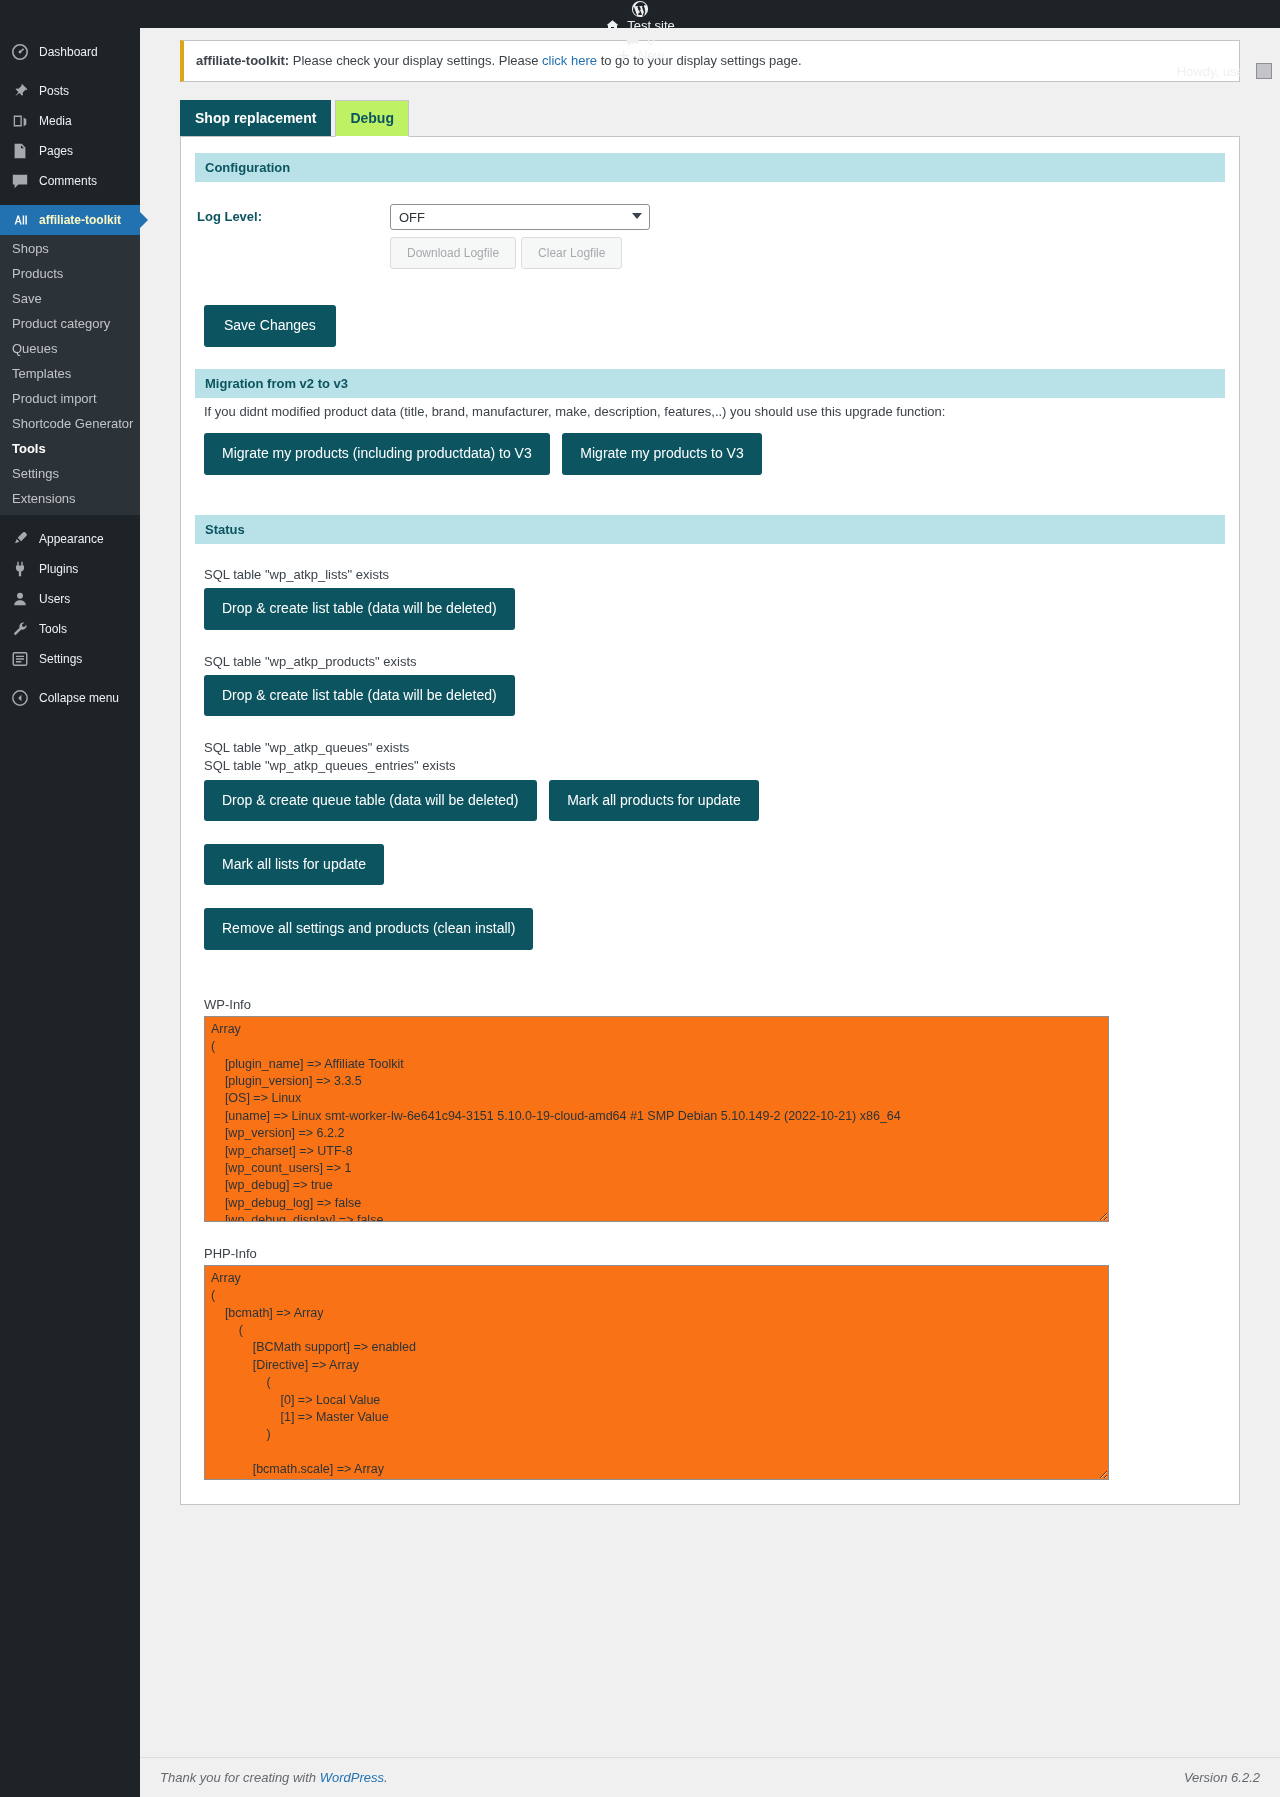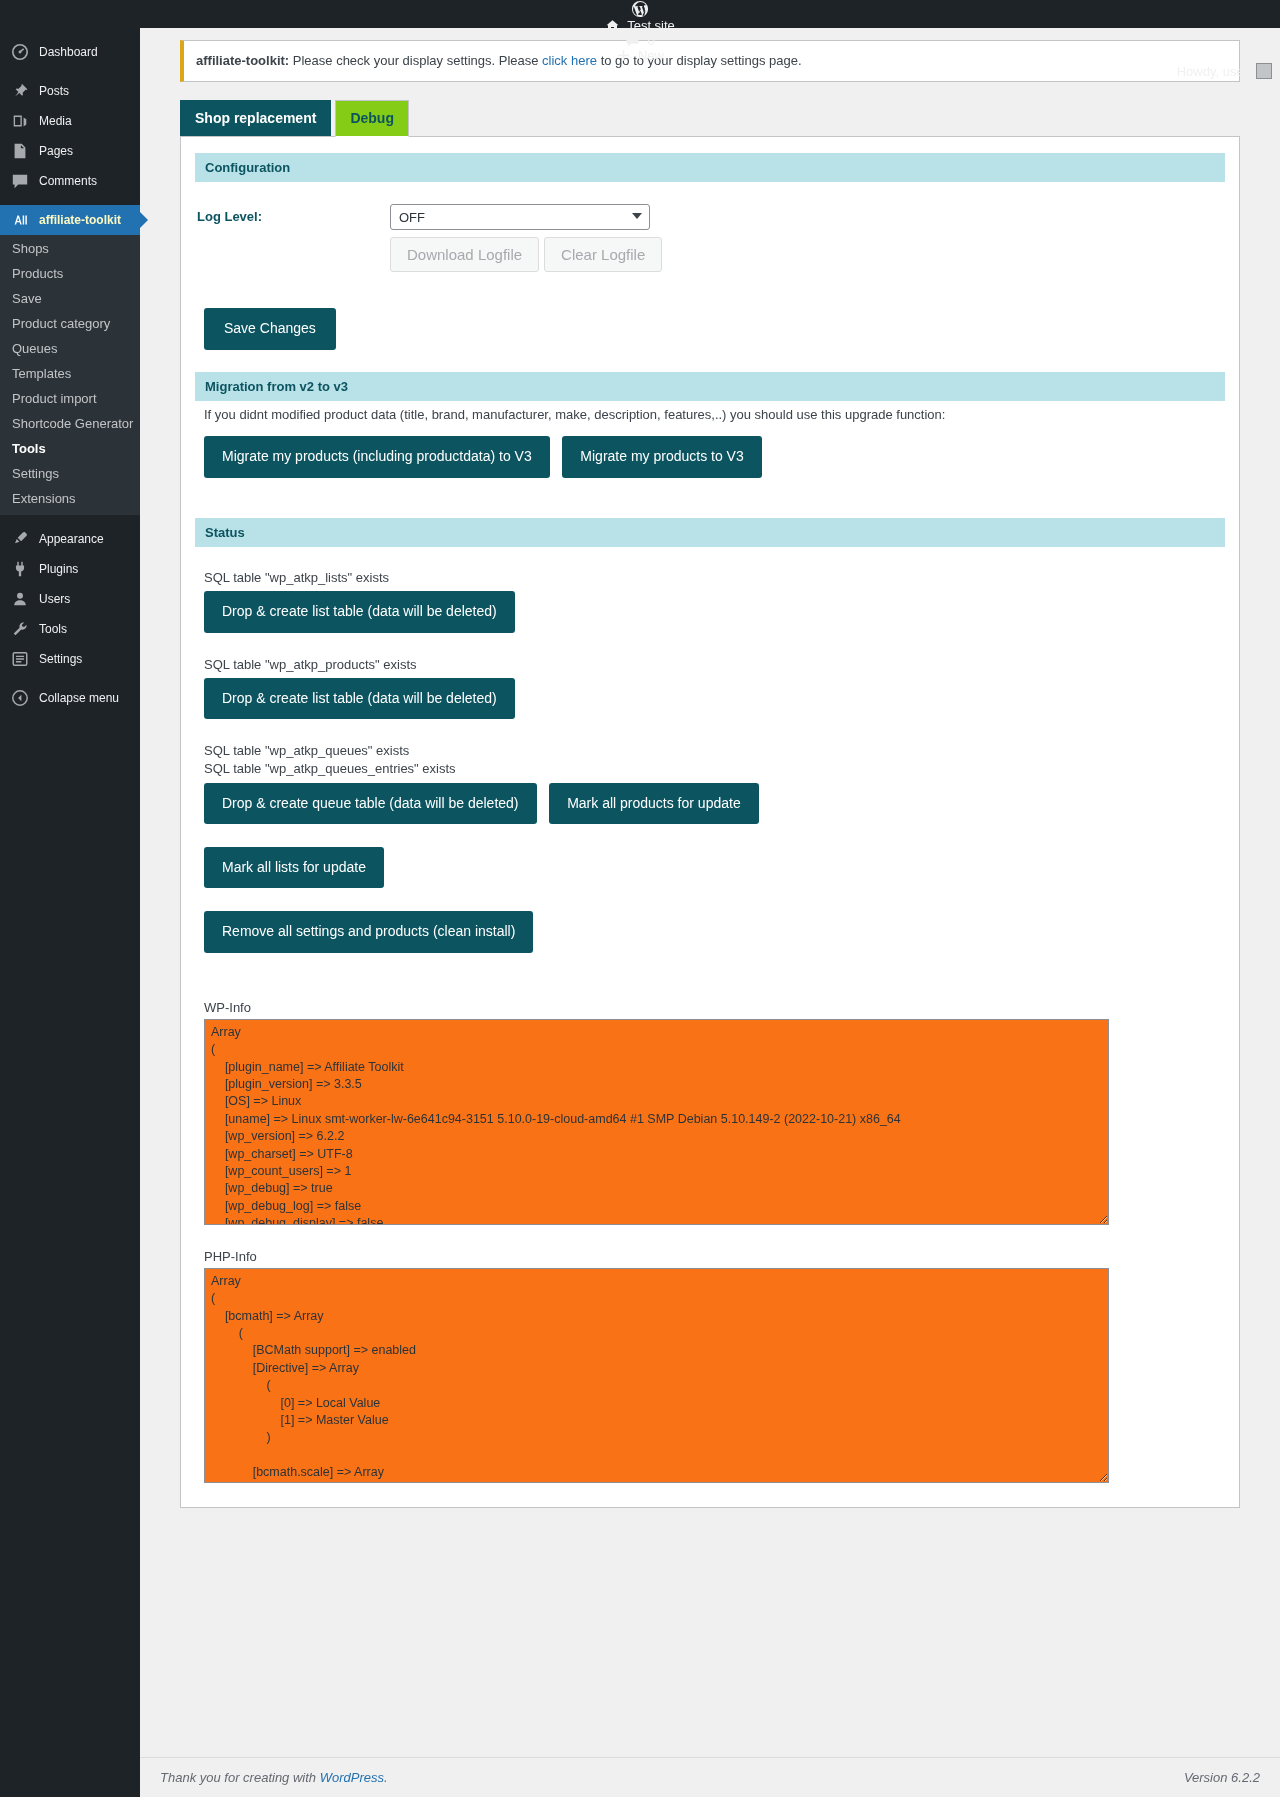--- a/index.html
+++ b/index.html
@@ -97,21 +97,21 @@
   .nav-tab {
     display: inline-block;
     padding: 9px 14px 10px 14px;
     font-size: 14px; font-weight: 700;
     background: #0c5460; color: #ffffff;
     border: 1px solid #0c5460;
     border-bottom: none;
     line-height: 1.2;
   }
   .nav-tab.active {
-    background: #84cc16; color: #0c5460;
+    background: #bef264; color: #0c5460;
     border: 1px solid #c3c4c7; border-bottom: 1px solid #fff;
     margin-bottom: -1px;
   }
 
   .panel {
     background: #fff; border: 1px solid #c3c4c7;
     margin: 0 20px 0 20px; padding: 14px 14px 24px 14px;
     position: relative;
   }
   .section-head {
@@ -139,21 +139,21 @@
     position: absolute; right: 8px; top: 9px;
     width: 0; height: 0; pointer-events: none;
     border-left: 5px solid transparent;
     border-right: 5px solid transparent;
     border-top: 6px solid #3c434a;
   }
   .logfile-btns { display: flex; gap: 5px; margin-top: 7px; }
   .btn-disabled {
     background: #f6f7f7; border: 1px solid #dcdcde;
     color: #a7aaad; border-radius: 3px;
-    padding: 8px 16px; font-size: 15px;
+    padding: 8px 16px; font-size: 12px;
     font-family: "Liberation Sans", sans-serif;
     cursor: default;
   }
   .btn-teal {
     display: inline-block;
     background: #0c5460; color: #fff;
     border: none; border-radius: 3px;
     padding: 13px 18px; font-size: 14px;
     font-family: "Liberation Sans", sans-serif;
     cursor: pointer; line-height: 1.1;

